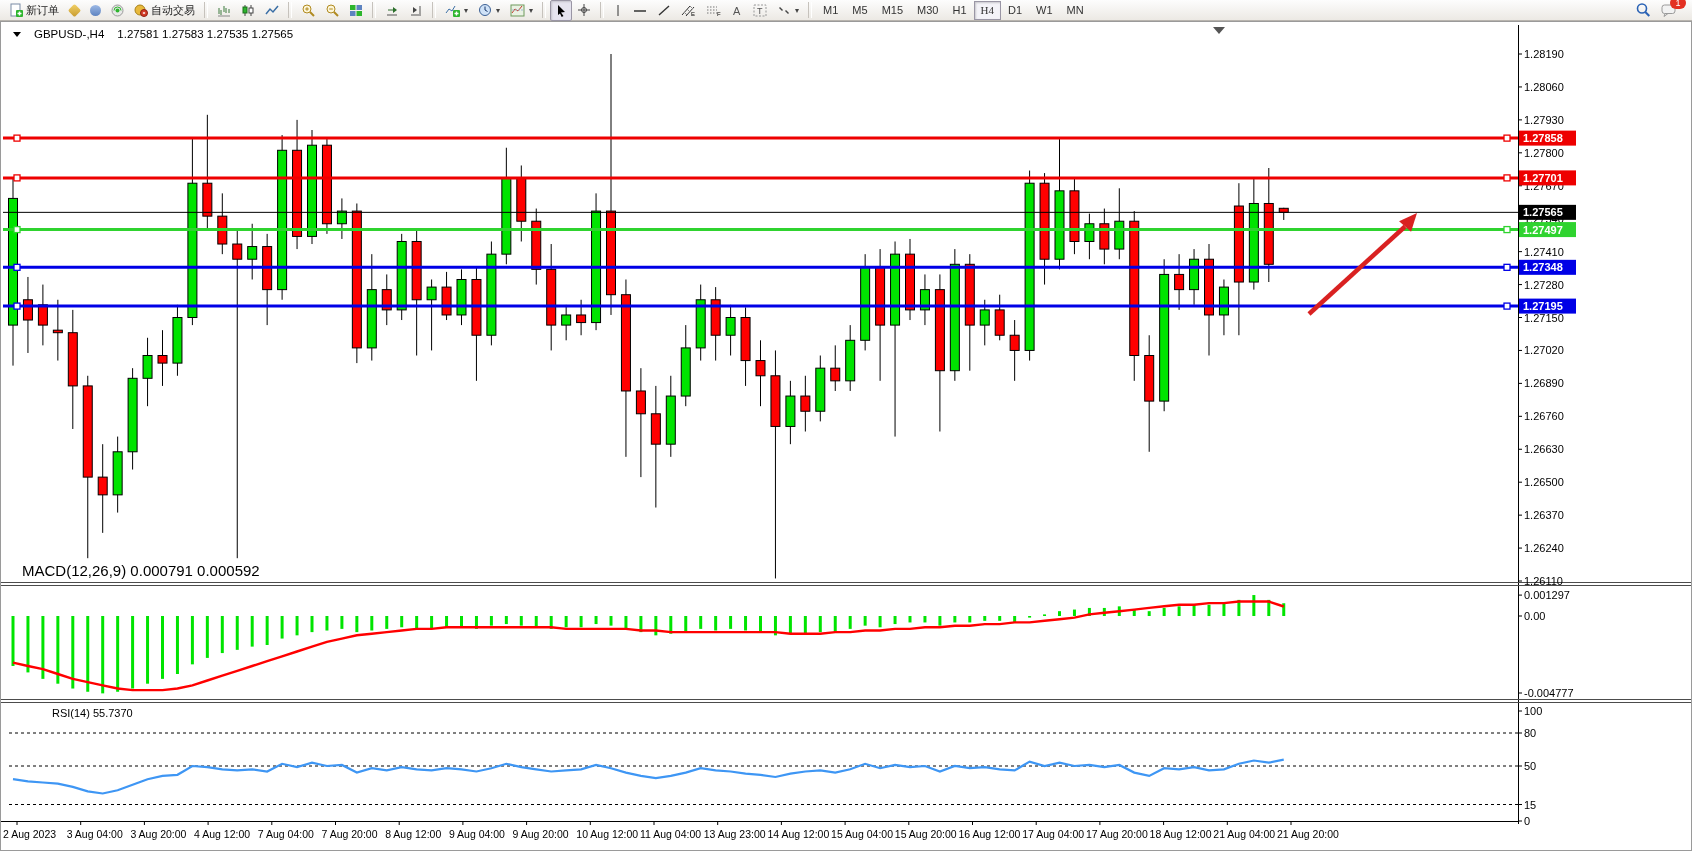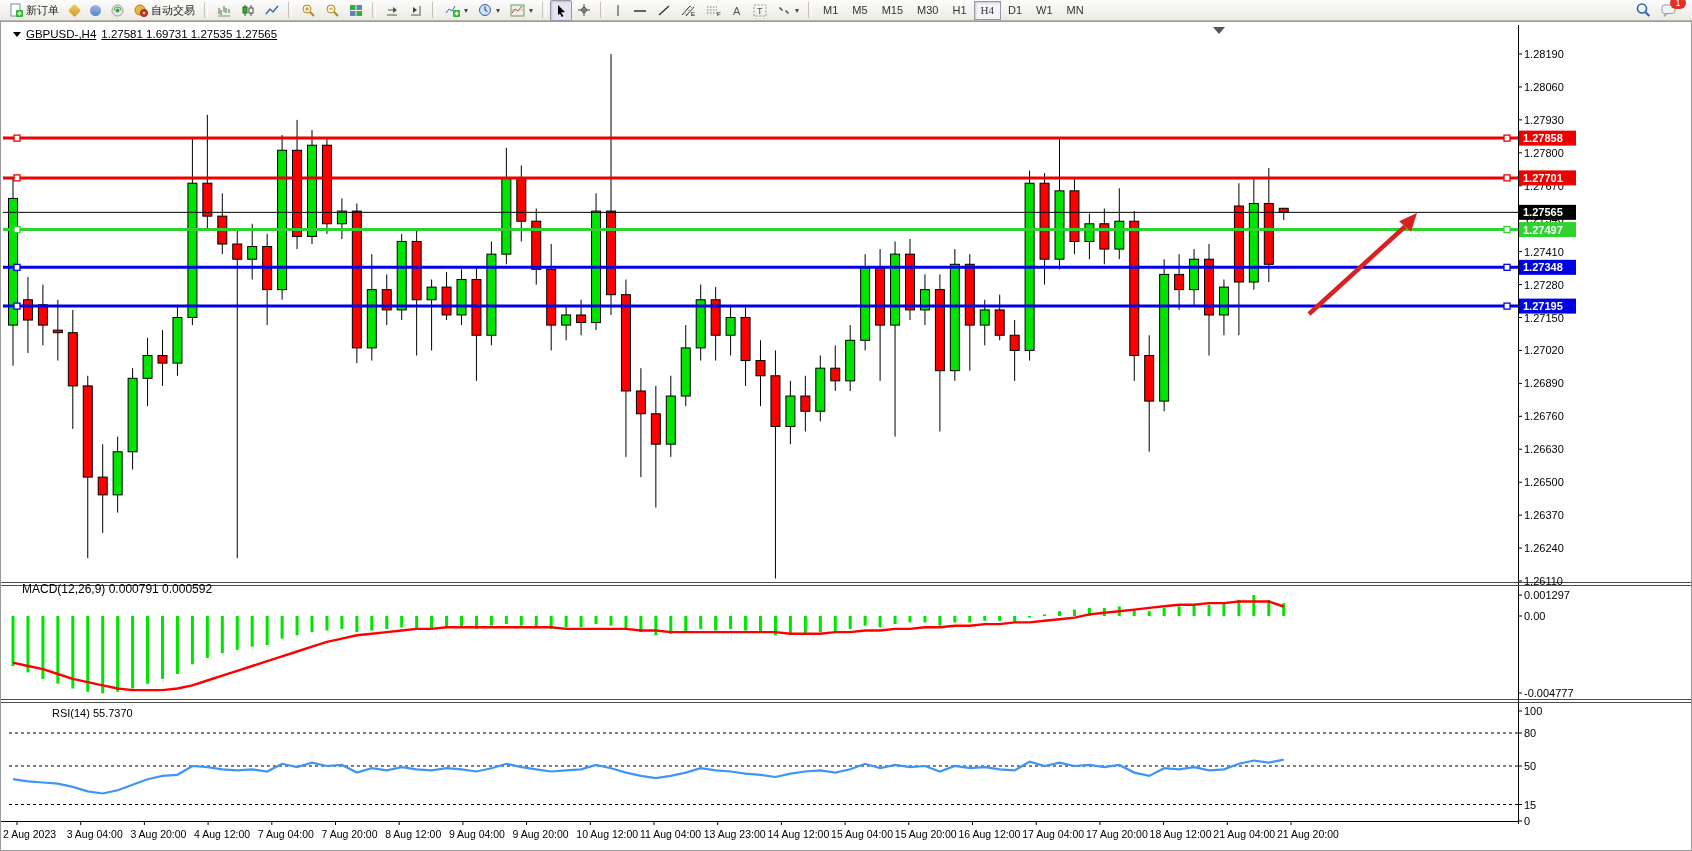--- a/index.html
+++ b/index.html
@@ -17,22 +17,22 @@
   .tf-btn{padding:1px 6px;height:15px;display:flex;align-items:center;border:1px solid transparent;color:#333;}
   .tf-btn.active{border:1px solid #9a96a5;background:#f4f3f8;box-shadow:inset 1px 1px 2px rgba(0,0,0,.18);font-family:Liberation Serif, serif;}
   .dropcaret{font-size:8px;color:#444;margin-left:1px;}
   .icon-sq{display:inline-block;width:11px;height:11px;border-radius:2px;}
   .badge{position:absolute;right:-5px;top:-4px;background:#e33022;color:#fff;border-radius:7px;
          min-width:12px;height:12px;font-size:9px;display:flex;align-items:center;justify-content:center;padding:0 2px;}
   
   #chartwin{position:absolute;left:0;top:21px;width:1692px;height:830px;background:#fff;
             border:1px solid #9a9a9a;box-sizing:border-box;}
   #chartsvg{position:absolute;left:0;top:0;}
-  #title-overlay{position:absolute;left:12px;top:6px;font-size:11.5px;color:#000;display:flex;align-items:center;gap:5px;text-decoration:underline;}
-  #macd-label{position:absolute;left:11px;top:560px;font-size:12px;color:#000;padding-left:10px;}
+  #title-overlay{position:absolute;left:12px;top:6px;font-size:11.5px;color:#000;display:flex;align-items:center;gap:13px;}
+  #macd-label{position:absolute;left:11px;top:540px;font-size:15px;color:#000;padding-left:10px;}
   #rsi-label{position:absolute;left:11px;top:685px;font-size:11px;color:#000;margin-left:40px;}
   .caret-down{width:0;height:0;border-left:4px solid transparent;border-right:4px solid transparent;
               border-top:5px solid #000;display:inline-block;}
   svg text{font-family:"Liberation Sans",sans-serif;}
 </style>
 </head>
 <body>
 
 <div id="app">
 
@@ -651,18 +651,18 @@
           <text x="1148.6000000000001" y="816" font-size="10.5" fill="#000">18 Aug 12:00</text>
           <line x1="1226.3" y1="799" x2="1226.3" y2="803" stroke="#000"></line>
           <text x="1212.3" y="816" font-size="10.5" fill="#000">21 Aug 04:00</text>
           <line x1="1290" y1="799" x2="1290" y2="803" stroke="#000"></line>
           <text x="1276" y="816" font-size="10.5" fill="#000">21 Aug 20:00</text>
         </g>
       </svg>
     <div id="title-overlay">
       <span class="caret-down"></span>
       <span>GBPUSD-,H4</span>
-      <span>1.27581 1.69731 1.27535 1.27565</span>
+      <span>1.27581 1.27583 1.27535 1.27565</span>
     </div>
     <div id="macd-label">MACD(12,26,9) 0.000791 0.000592</div>
     <div id="rsi-label">RSI(14) 55.7370</div>
   </div>
 </div>
 
 </body></html>

